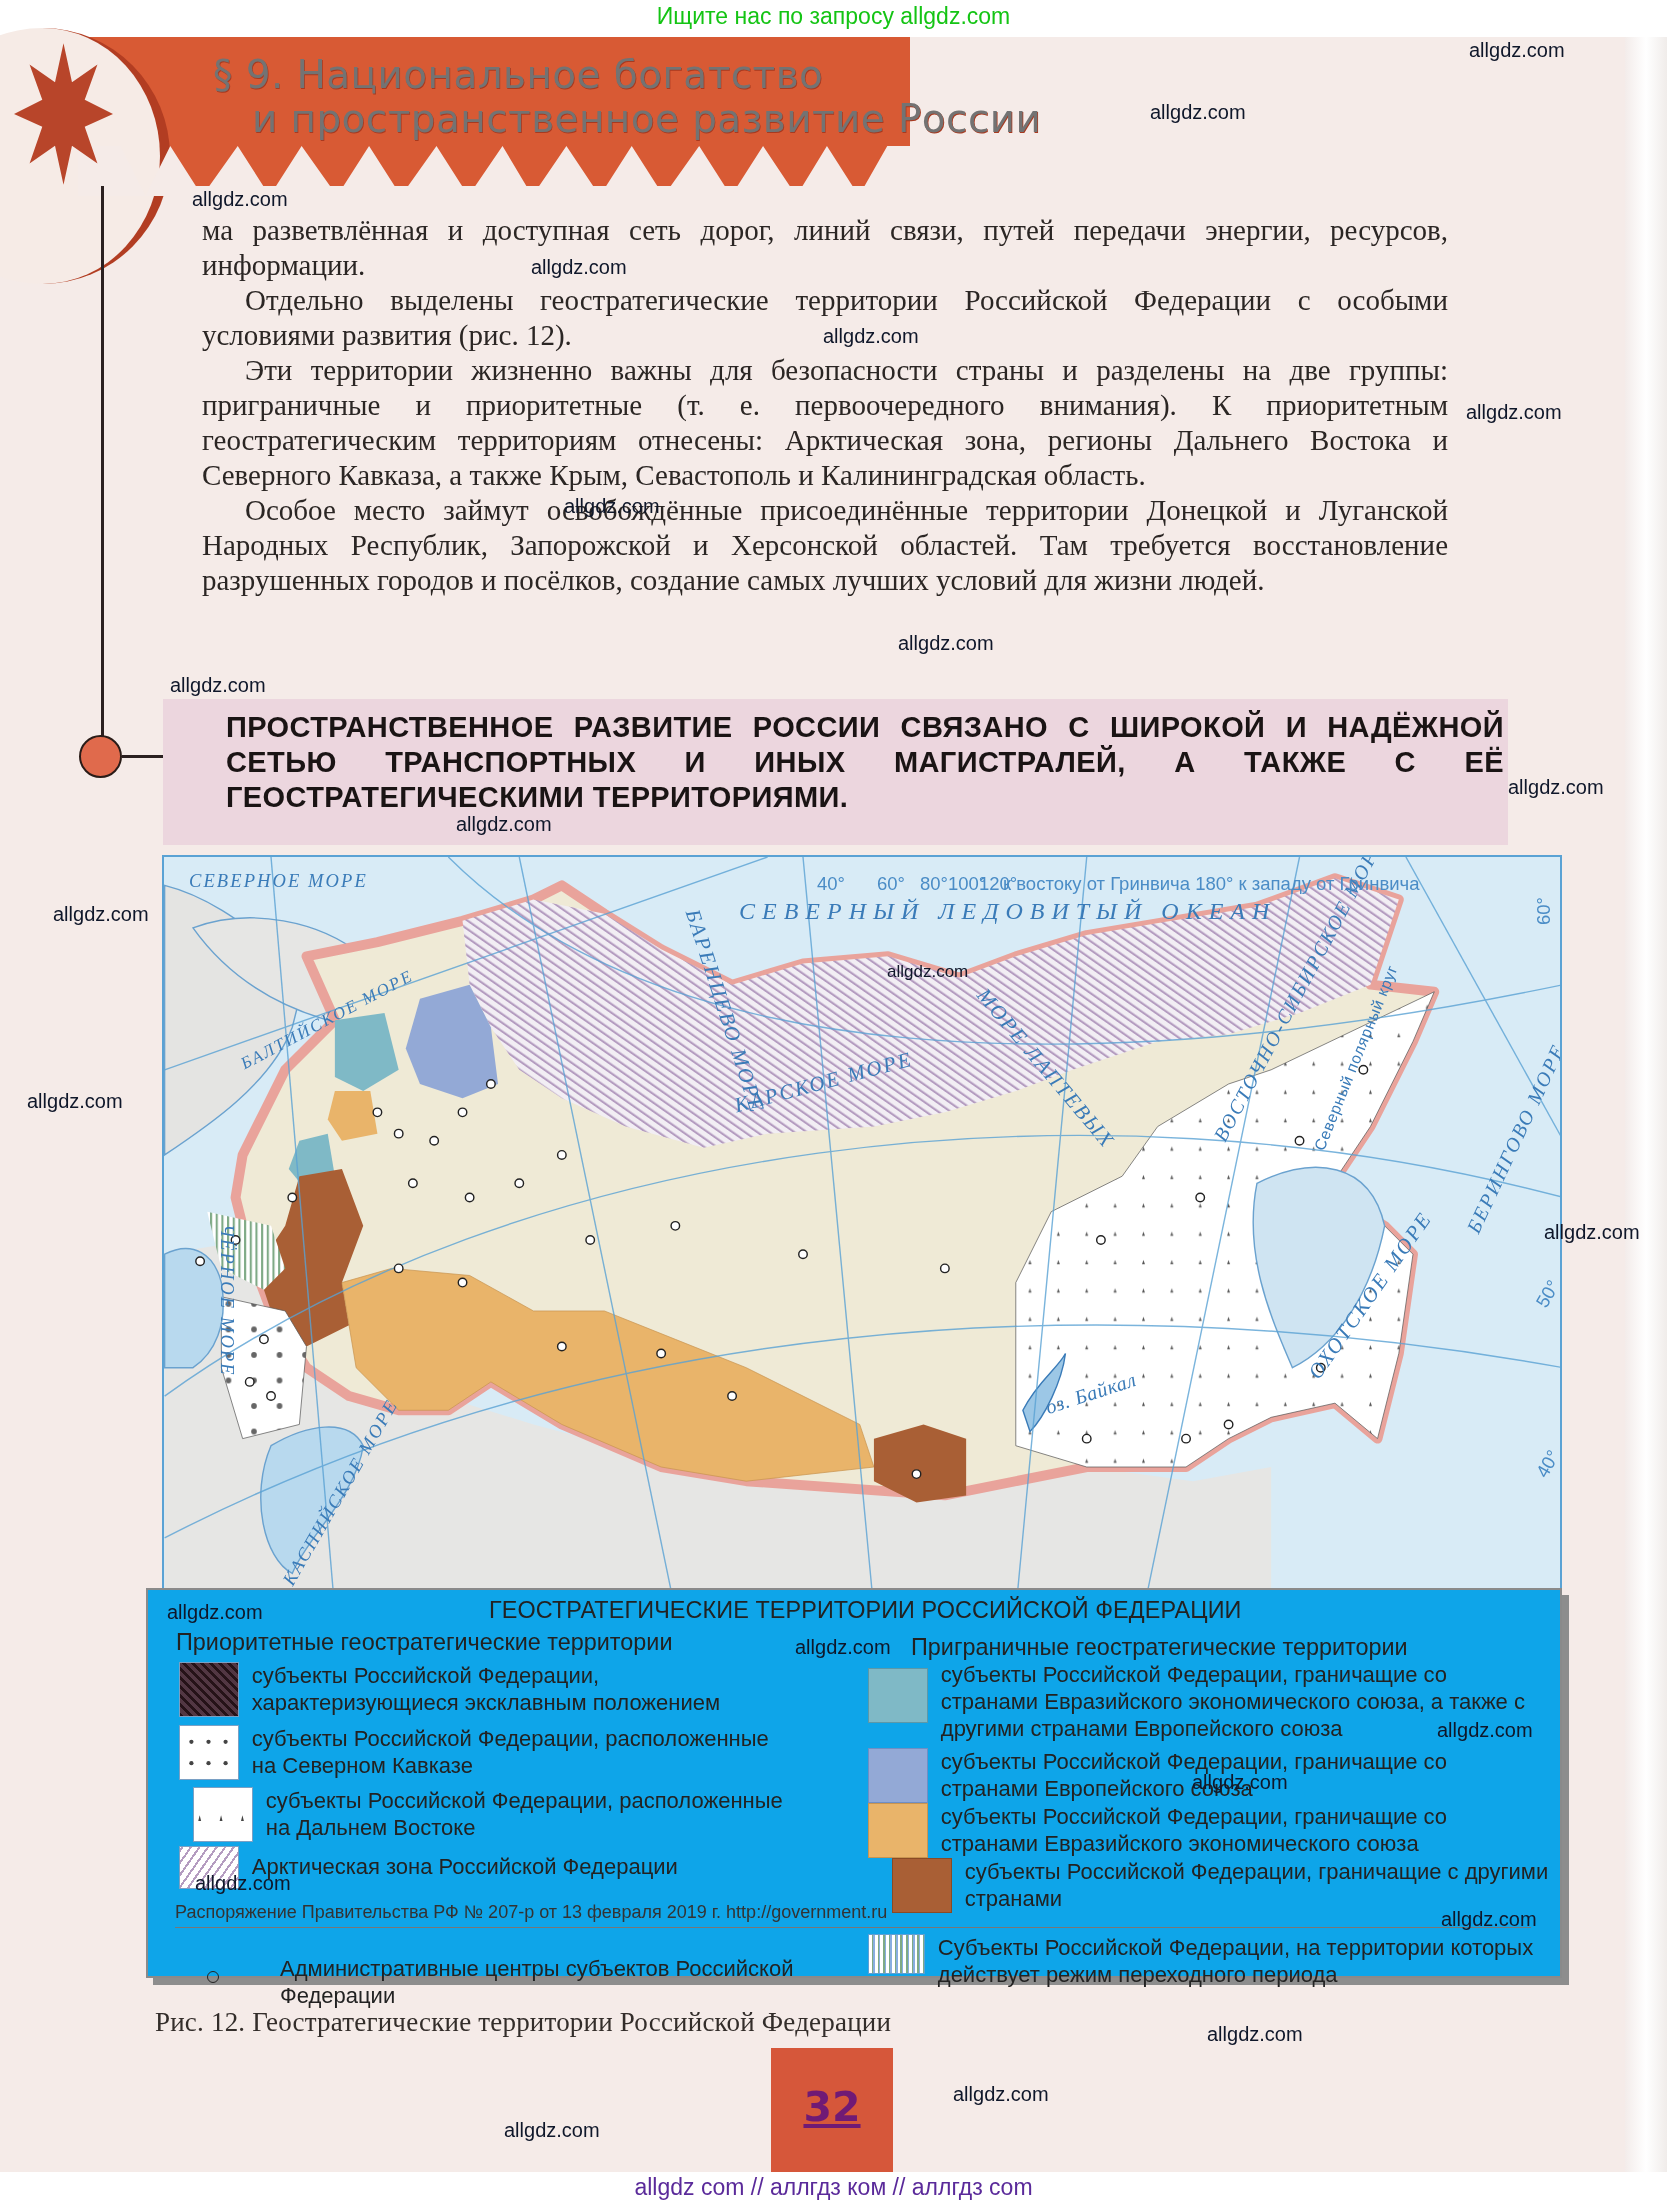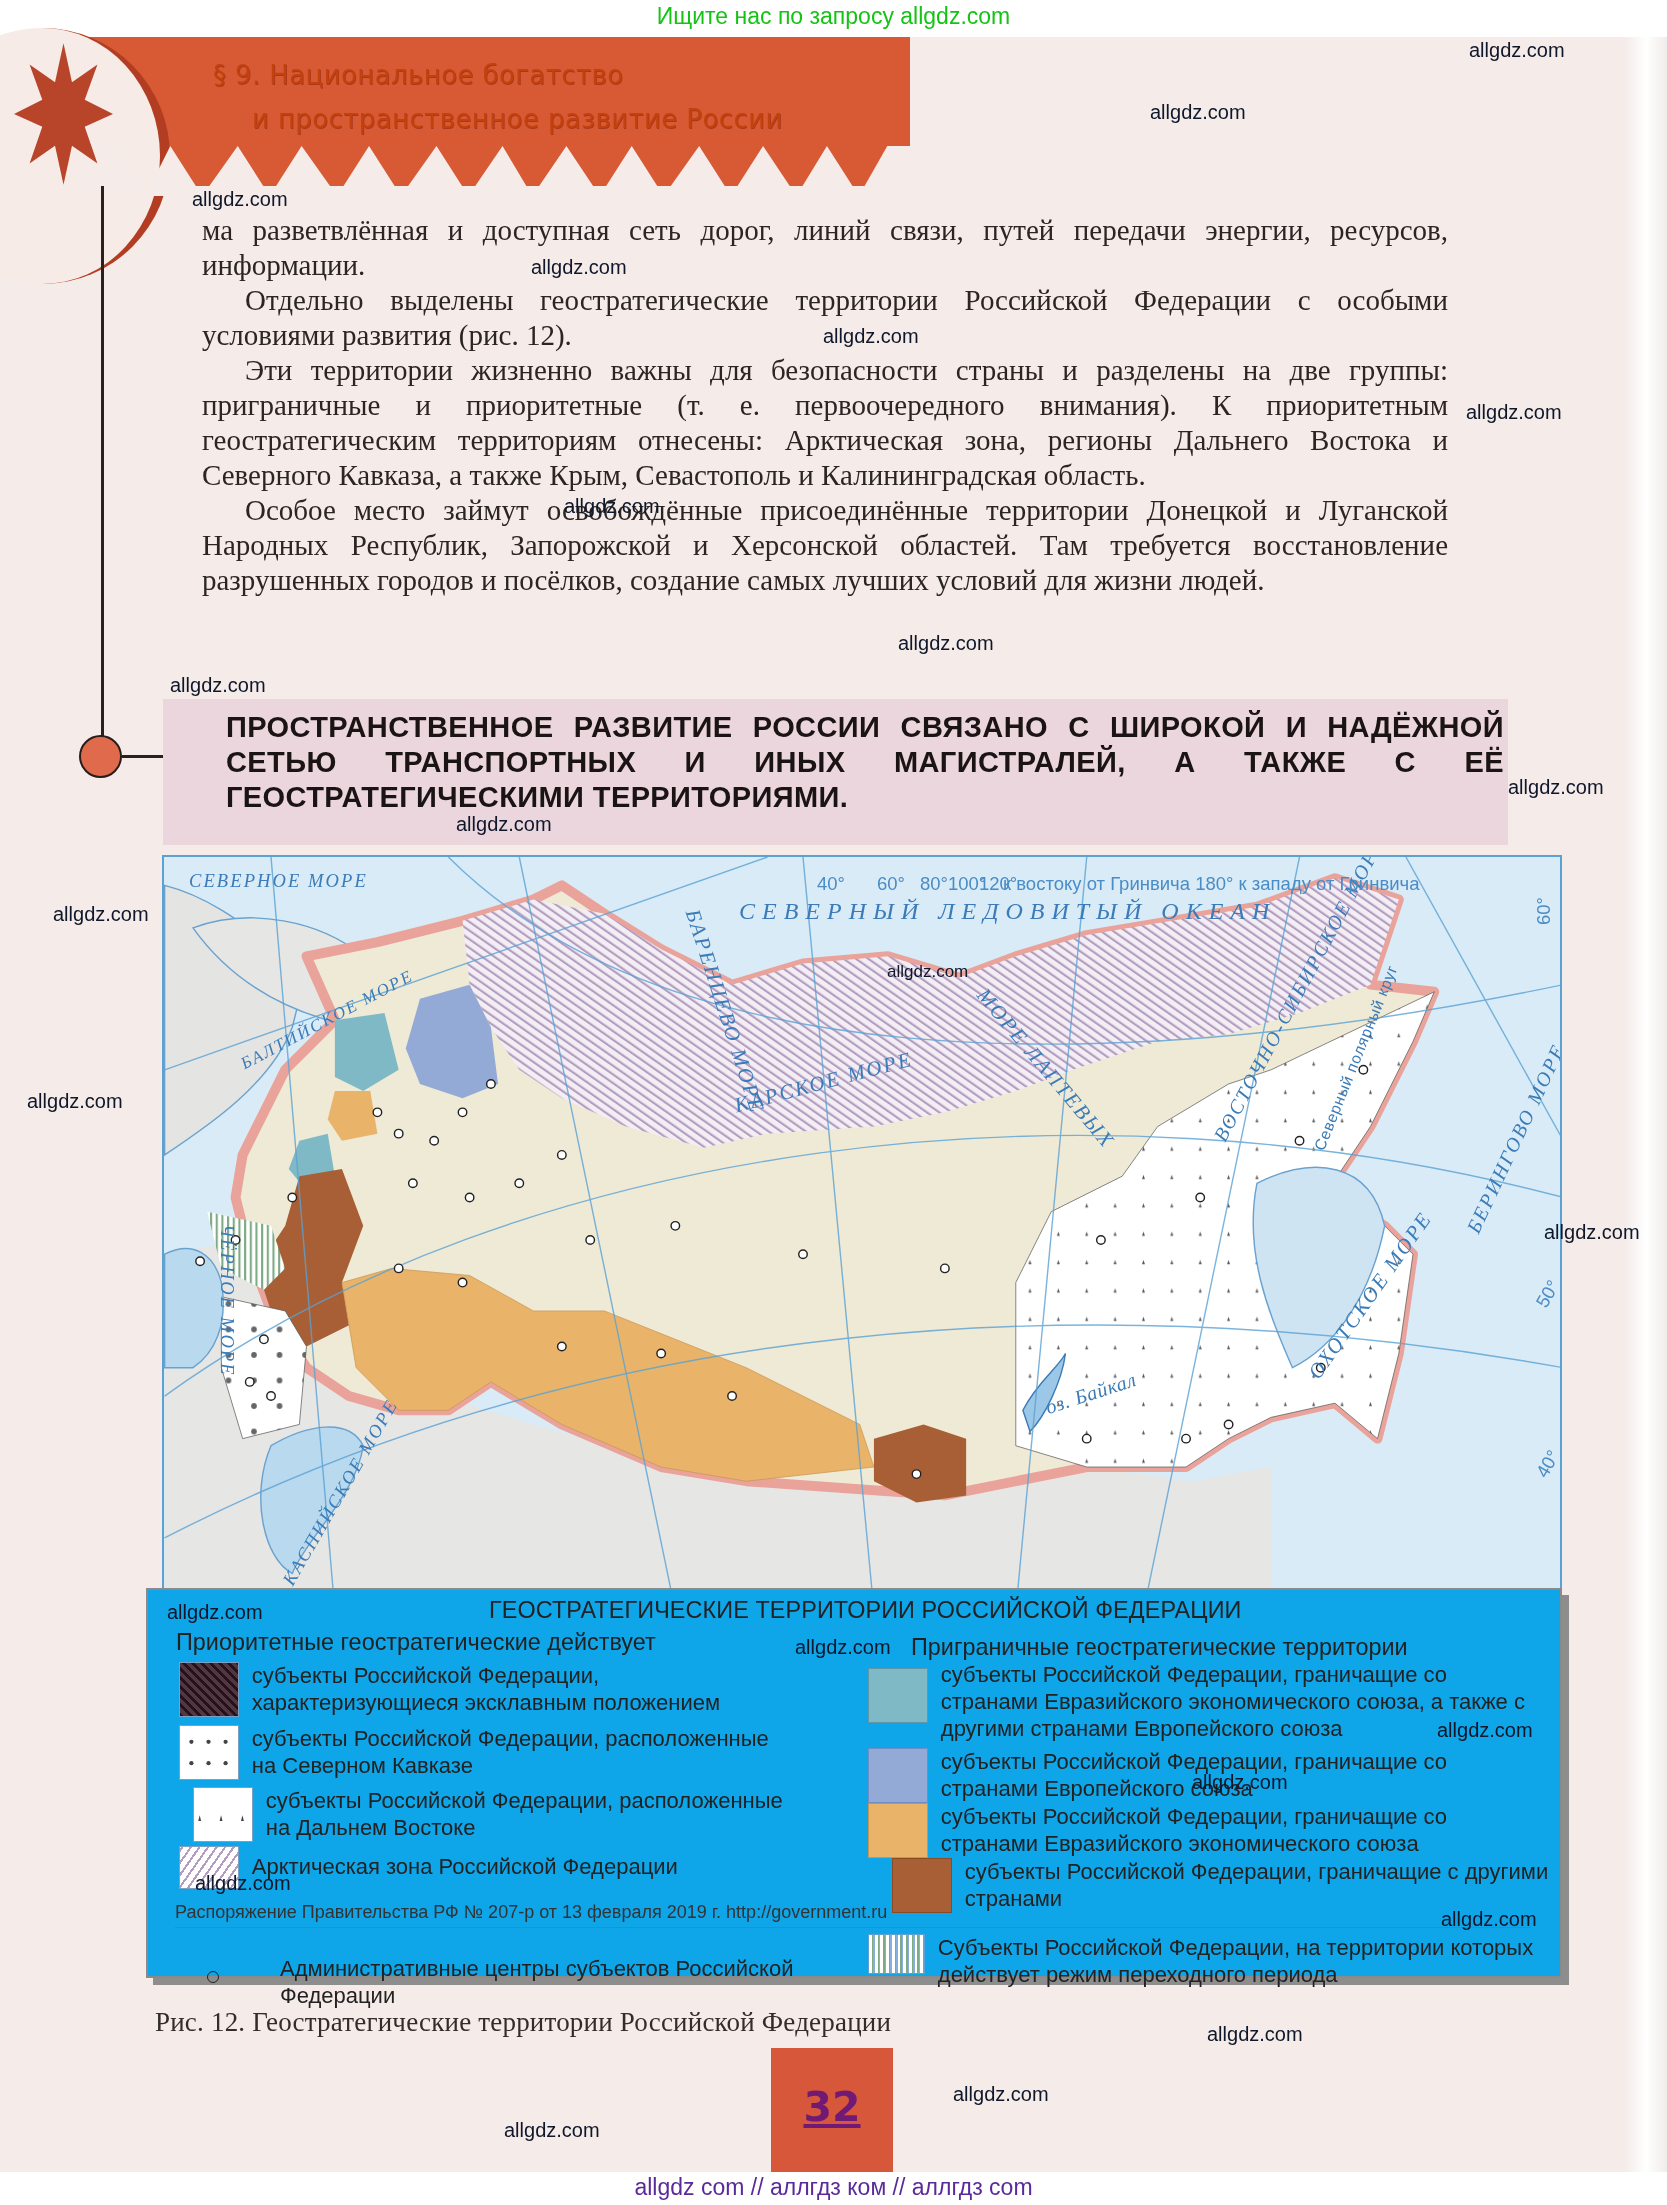--- a/index.html
+++ b/index.html
@@ -6,21 +6,21 @@
   body{width:1667px;height:2205px;position:relative;overflow:hidden;background:#f6ece9;font-family:"Liberation Serif",serif;color:#2a2522;}
   .abs{position:absolute;}
   .topbar{left:0;top:0;width:1667px;height:37px;background:#ffffff;}
   .topbar-text{left:0;width:1667px;top:2.8px;text-align:center;color:#14c414;font-family:"Liberation Sans",sans-serif;font-size:23px;}
   .page{left:0;top:37px;width:1667px;height:2135px;background:#f5ebe8;}
   .page-right-edge{left:1625px;top:37px;width:42px;height:2135px;background:linear-gradient(to right,#f3ecea,#ffffff 50%,#f0ecea);}
   .header-band{left:0;top:37px;width:910px;height:149px;background:#d85a34;}
   .header-white-arc{left:-85px;top:28px;width:245px;height:256px;border-radius:50%;background:#f6ebe6;border-right:10px solid #b23d22;}
   .header-zigzag{left:78px;top:146px;width:832px;height:50px;}
   .star{left:14px;top:43px;width:99px;height:142px;}
-  .header-title{left:213px;top:53px;color:#c2410c;font-family:"DejaVu Sans",sans-serif;font-size:26px;line-height:44px;letter-spacing:0.4px;text-shadow:0.7px 0.7px 0 #a8391f;}
+  .header-title{left:213px;top:53px;color:#737373;font-family:"DejaVu Sans",sans-serif;font-size:39px;line-height:44px;letter-spacing:0.4px;text-shadow:0.7px 0.7px 0 #a8391f;}
   .header-title .l2{padding-left:39px;}
   .vline{left:101px;top:186px;width:2.8px;height:561px;background:#2b2020;}
   .body-text{left:202px;top:213px;width:1246px;font-size:29px;line-height:35px;text-align:justify;color:#2b2624;}
   .body-text p{margin:0;text-indent:0;}
   .body-text p.ind{text-indent:43px;}
   .callout{left:163px;top:699px;width:1345px;height:146px;background:#ecd6de;}
   .callout-text{left:226px;top:710px;width:1278px;font-family:"Liberation Sans",sans-serif;font-weight:bold;font-size:29px;line-height:35px;color:#1a1414;text-align:justify;letter-spacing:0.4px;}
   .circle{left:79px;top:735px;width:43px;height:43px;border-radius:50%;background:#e06a4c;border:2.1px solid #2a1c18;box-sizing:border-box;}
   .hline{left:122px;top:755px;width:41px;height:2.8px;background:#2b2020;}
   .map{left:162px;top:855px;width:1400px;height:754px;background:#d8ebf6;border:2.1px solid #5aa2d4;box-sizing:border-box;overflow:hidden;}
@@ -208,21 +208,21 @@
   <div class="deg-label" style="left:784px;top:15.6px;">100°</div>
   <div class="deg-label" style="left:815px;top:15.6px;">120°</div>
   <div class="deg-label" style="left:653px;top:15.6px;">40°</div>
   <div class="deg-label" style="left:1366px;top:43px;transform:rotate(-90deg);">60°</div>
   <div class="deg-label" style="left:1370px;top:426px;transform:rotate(-60deg);">50°</div>
   <div class="deg-label" style="left:1370px;top:596px;transform:rotate(-60deg);">40°</div>
 </div>
 
 <div class="abs legend">
   <div class="legend-title">ГЕОСТРАТЕГИЧЕСКИЕ ТЕРРИТОРИИ РОССИЙСКОЙ ФЕДЕРАЦИИ</div>
-  <div class="lg-head" style="left:28px;top:39px;">Приоритетные геостратегические действует</div>
+  <div class="lg-head" style="left:28px;top:39px;">Приоритетные геостратегические территории</div>
   <div class="lg-head" style="left:763px;top:44px;">Приграничные геостратегические территории</div>
 
   <div class="lg-item" style="left:21px;top:72px;width:610px;">
     <div class="sw sw-exclave"></div>
     <div>субъекты Российской Федерации, характеризующиеся эксклавным положением</div>
   </div>
   <div class="lg-item" style="left:21px;top:135px;width:610px;">
     <div class="sw sw-kavkaz">
       <svg width="57" height="53" viewBox="0 0 80 74">
           <g fill="#444">

